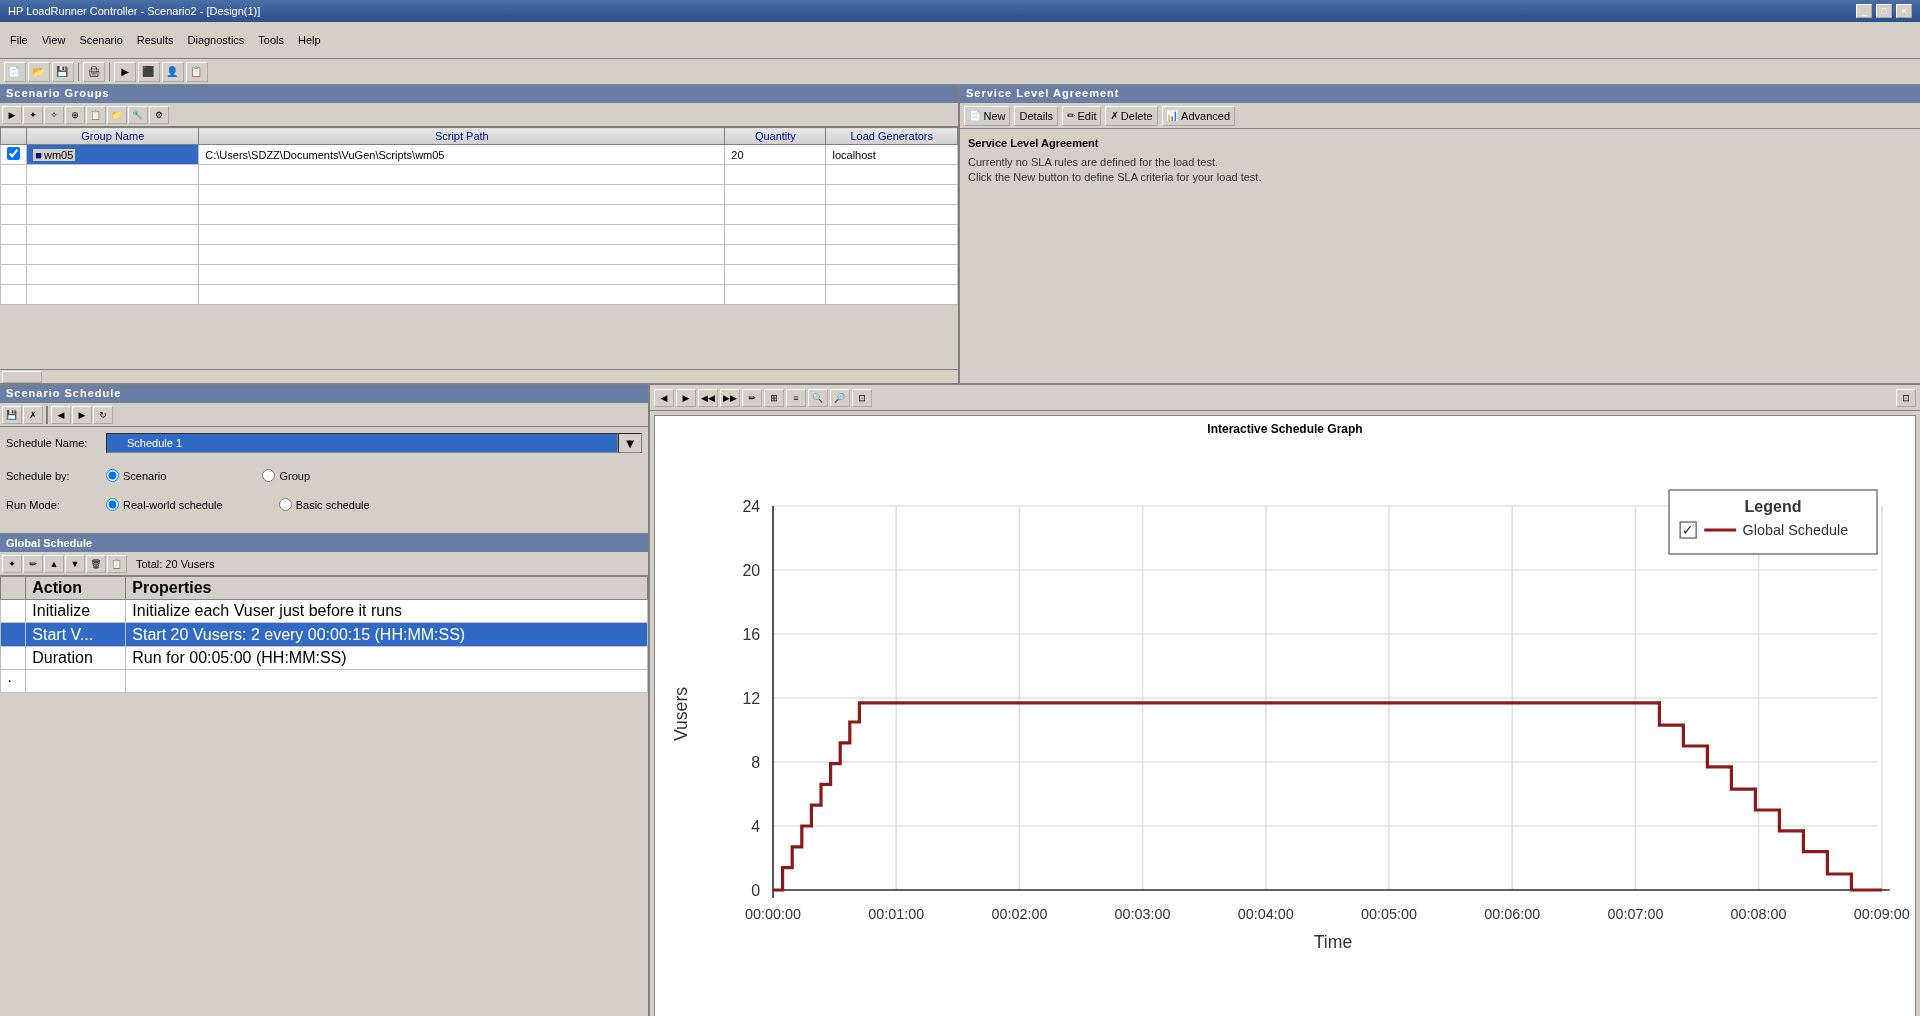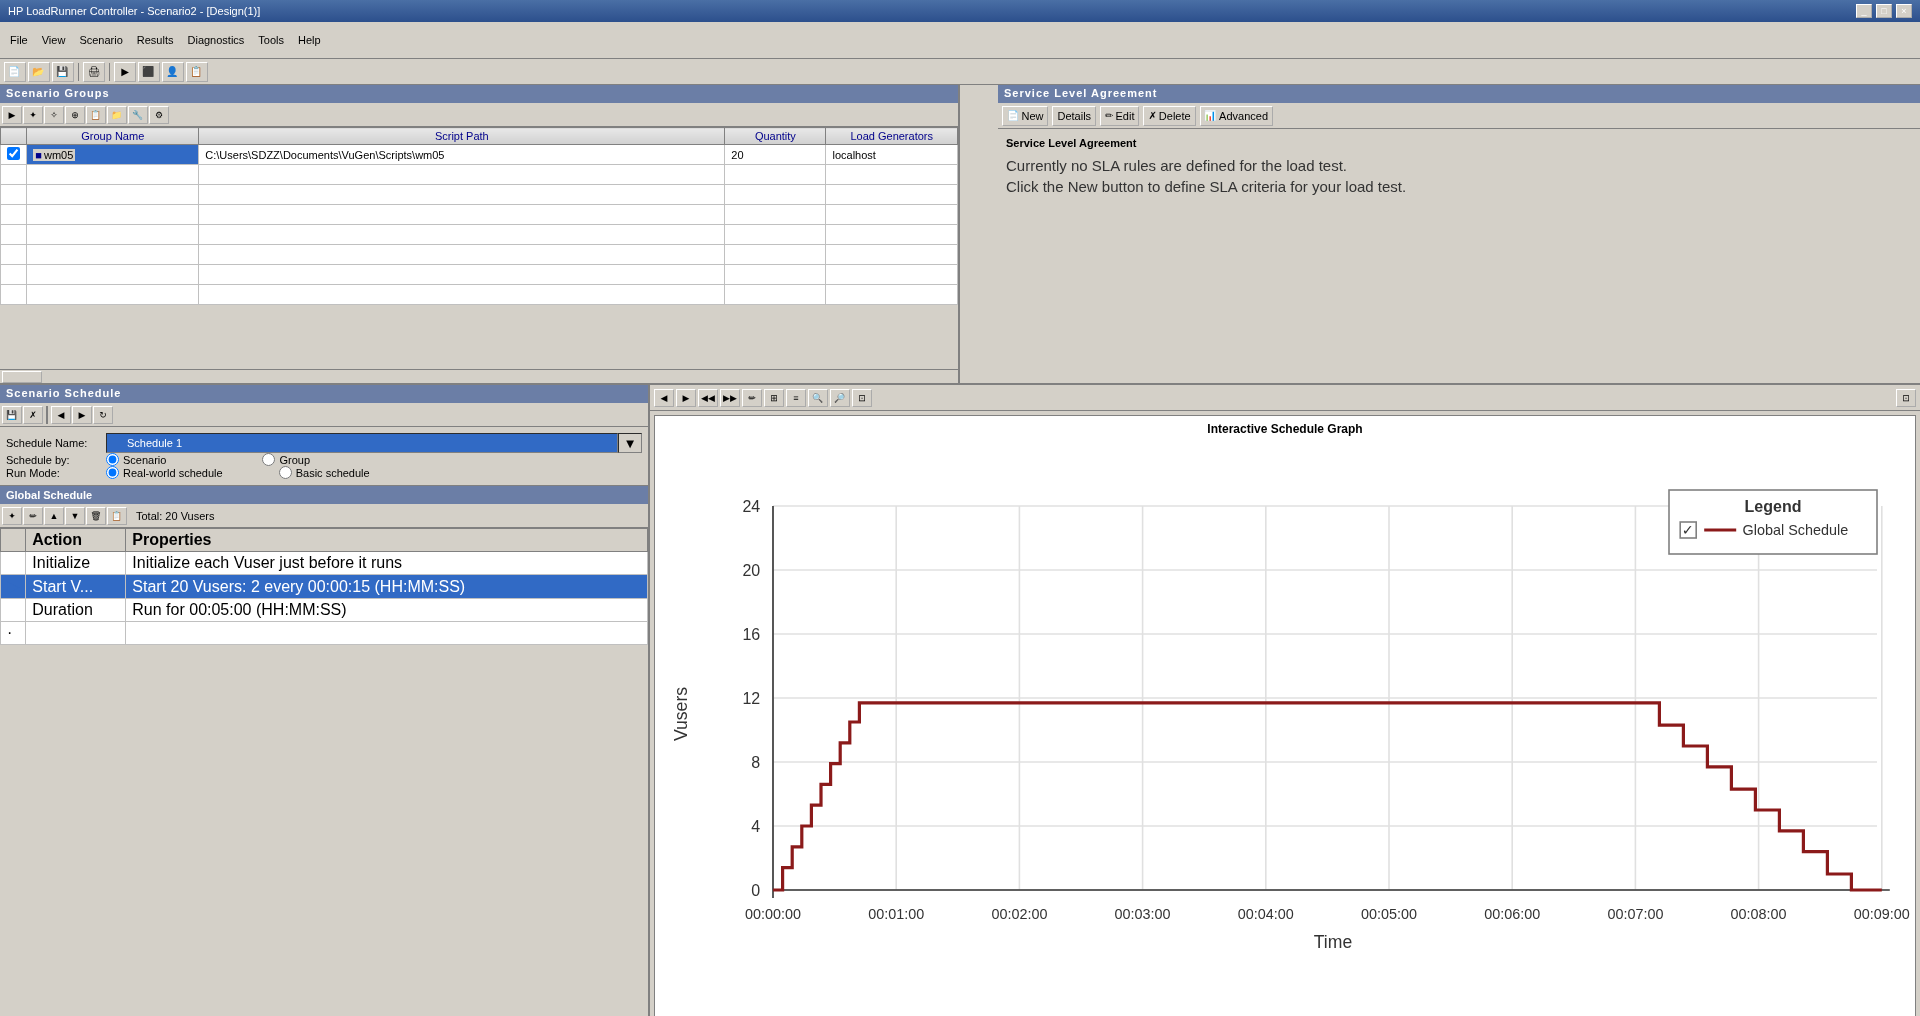--- a/index.html
+++ b/index.html
@@ -106,40 +106,39 @@
     }
     .table-scroll { flex: 1; overflow: auto; }
     .checkbox-cell { width: 20px; text-align: center; }
     
     
     .sla-panel {
       flex: 1;
       display: flex;
       flex-direction: column;
       background: #d4d0c8;
-      padding-left: 38px;
     }
     .sla-toolbar {
       padding: 3px 4px;
       display: flex;
       gap: 4px;
       align-items: center;
       border-bottom: 1px solid #808080;
       height: 26px;
     }
     .sla-btn {
       display: flex; align-items: center; gap: 2px;
       padding: 1px 4px; cursor: pointer;
       border: 1px outset #fff; background: #d4d0c8;
       font-size: 11px; height: 20px;
     }
     .sla-btn-icon { font-size: 10px; }
     .sla-content { padding: 8px; flex: 1; }
     .sla-title { font-weight: bold; margin-bottom: 6px; font-size: 11px; }
-    .sla-text { font-size: 15px; line-height: 1.4; color: #333; }
+    .sla-text { font-size: 11px; line-height: 1.4; color: #333; }
     
     
     .bottom-section { display: flex; flex: 1; overflow: hidden; }
     
     .schedule-left {
       flex: 0 0 650px;
       border-right: 2px solid #808080;
       display: flex;
       flex-direction: column;
       background: #d4d0c8;
@@ -153,21 +152,21 @@
       background: #d4d0c8;
       overflow: hidden;
     }
     
     
     .schedule-form {
       padding: 6px;
       border-bottom: 1px solid #808080;
       background: #d4d0c8;
     }
-    .form-row { display: flex; align-items: center; margin-bottom: 0; }
+    .form-row { display: flex; align-items: center; margin-bottom: 16px; }
     .form-label { width: 100px; font-size: 11px; }
     .form-input {
       flex: 1; height: 20px; border: 1px inset #808080;
       font-size: 11px; padding: 1px 20px; background: white;
     }
     .form-select {
       width: 24px; height: 20px; border: 1px inset #808080;
       background: #d4d0c8; cursor: pointer;
     }
     .radio-group { display: flex; gap: 16px; align-items: center; }

